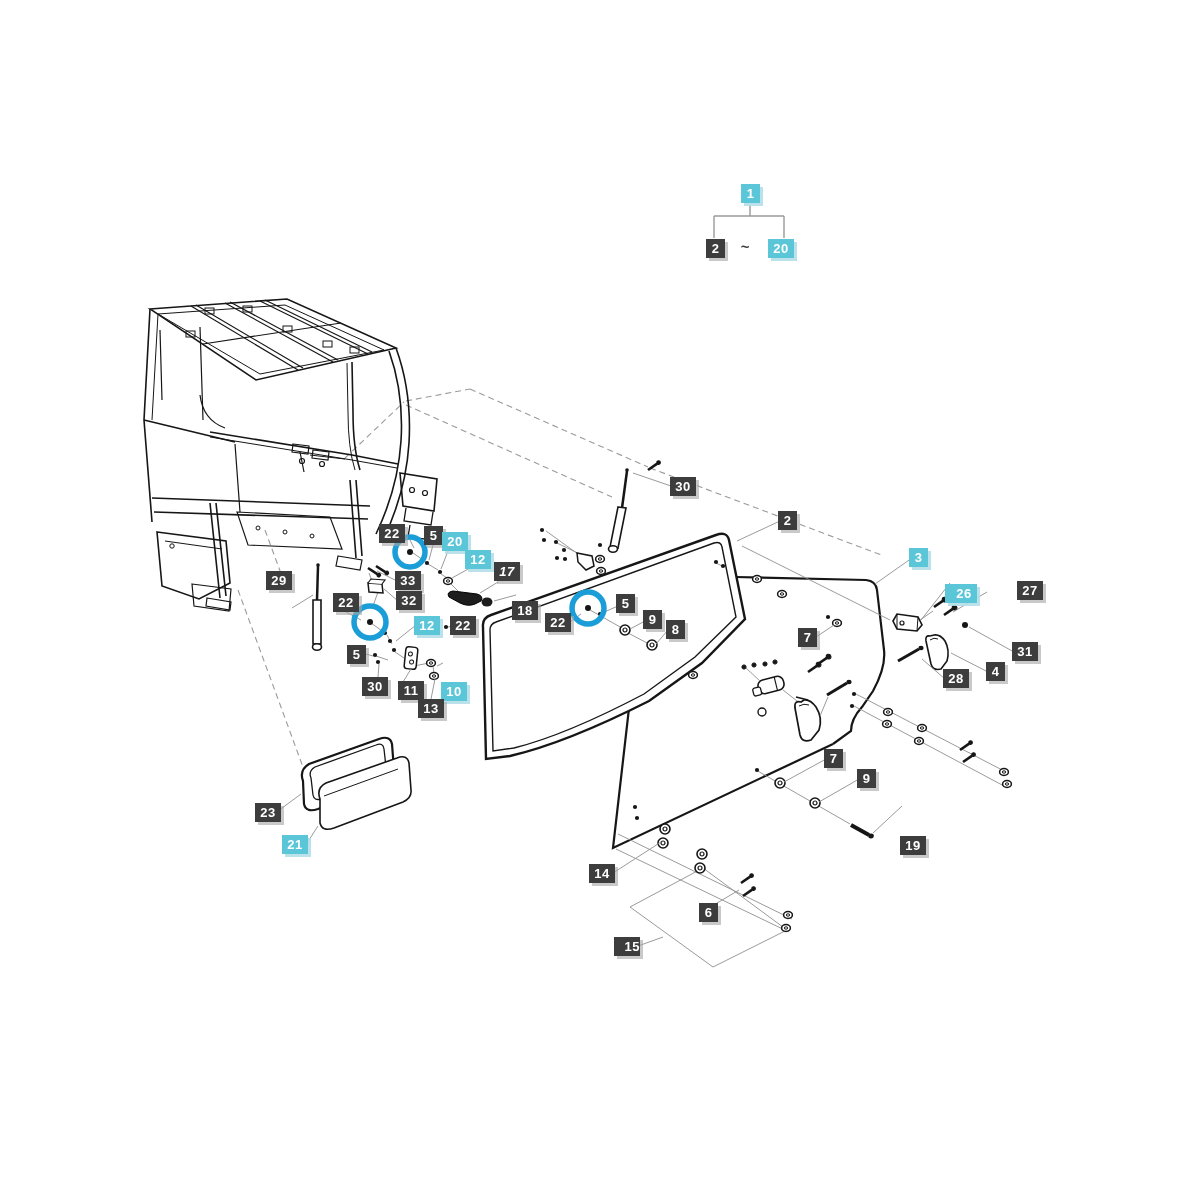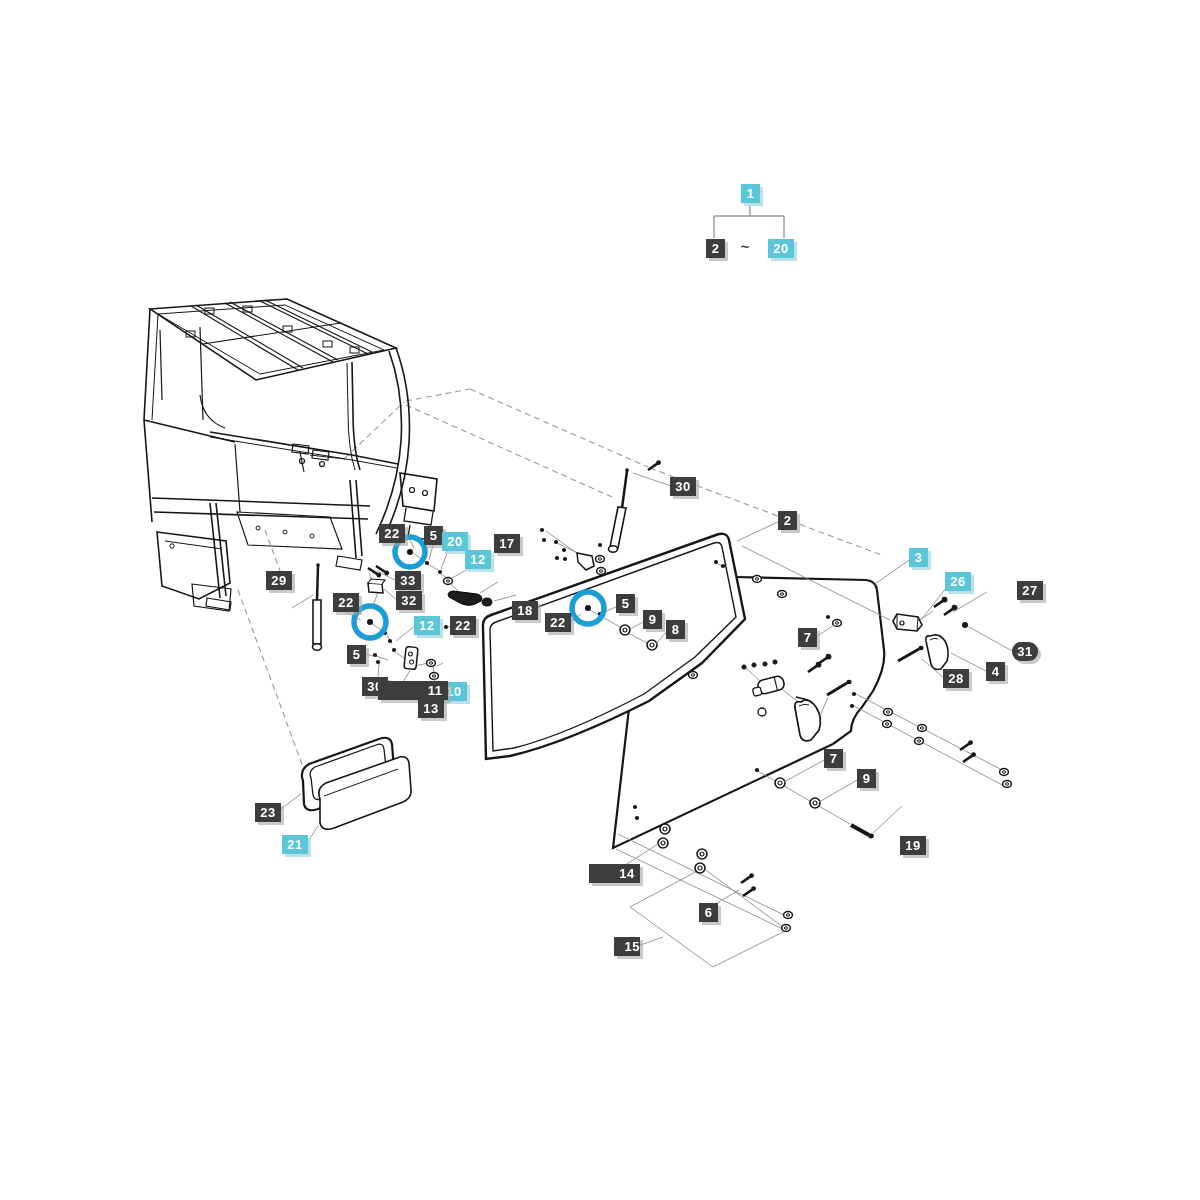--- a/index.html
+++ b/index.html
@@ -347,47 +347,47 @@
 <div class="plabel cyan one" style="left: 741px; top: 184px;">1</div>
       <div class="plabel dark one" style="left: 706px; top: 239px;">2</div>
       <div class="plabel plain one" style="left: 736px; top: 237px;">~</div>
       <div class="plabel cyan" style="left: 768px; top: 239px;">20</div>
       <div class="plabel dark" style="left: 670px; top: 477px;">30</div>
       <div class="plabel dark one" style="left: 778px; top: 511px;">2</div>
       <div class="plabel dark" style="left: 379px; top: 524px;">22</div>
       <div class="plabel dark one" style="left: 424px; top: 526px;">5</div>
       <div class="plabel cyan" style="left: 442px; top: 532px;">20</div>
       <div class="plabel cyan" style="left: 465px; top: 550px;">12</div>
-      <div class="plabel dark" style="left: 494px; top: 534px;">17</div>
+      <div class="plabel dark" style="left: 494px; top: 562px; font-style: italic;">17</div>
       <div class="plabel dark" style="left: 512px; top: 577px; margin-top: 24px;">18</div>
       <div class="plabel dark" style="left: 395px; top: 571px;">33</div>
       <div class="plabel dark" style="left: 396px; top: 591px;">32</div>
       <div class="plabel dark" style="left: 333px; top: 593px;">22</div>
       <div class="plabel dark" style="left: 266px; top: 571px;">29</div>
       <div class="plabel cyan" style="left: 414px; top: 616px;">12</div>
       <div class="plabel dark" style="left: 450px; top: 616px;">22</div>
       <div class="plabel dark one" style="left: 347px; top: 645px;">5</div>
       <div class="plabel cyan" style="left: 441px; top: 682px;">10</div>
       <div class="plabel dark" style="left: 362px; top: 677px;">30</div>
-      <div class="plabel dark" style="left: 378px; top: 681px; padding-left: 44px;">11</div>
+      <div class="plabel dark" style="left: 398px; top: 681px;">11</div>
       <div class="plabel dark" style="left: 418px; top: 699px;">13</div>
       <div class="plabel dark" style="left: 255px; top: 803px;">23</div>
       <div class="plabel cyan" style="left: 282px; top: 835px;">21</div>
       <div class="plabel dark" style="left: 545px; top: 613px;">22</div>
       <div class="plabel dark one" style="left: 616px; top: 594px;">5</div>
       <div class="plabel dark one" style="left: 643px; top: 610px;">9</div>
       <div class="plabel dark one" style="left: 666px; top: 620px;">8</div>
       <div class="plabel cyan one" style="left: 909px; top: 548px;">3</div>
-      <div class="plabel cyan" style="left: 945px; top: 572px;">26</div>
+      <div class="plabel cyan" style="left: 945px; top: 584px; padding-left: 6px;">26</div>
       <div class="plabel dark" style="left: 985px; top: 581px; margin-left: 32px;">27</div>
       <div class="plabel dark one" style="left: 798px; top: 628px;">7</div>
-      <div class="plabel dark" style="left: 1012px; top: 642px; border-radius: 9px;">31</div>
+      <div class="plabel dark" style="left: 1012px; top: 642px;">31</div>
       <div class="plabel dark one" style="left: 986px; top: 662px;">4</div>
       <div class="plabel dark" style="left: 943px; top: 669px;">28</div>
       <div class="plabel dark one" style="left: 824px; top: 749px;">7</div>
       <div class="plabel dark one" style="left: 857px; top: 769px;">9</div>
       <div class="plabel dark" style="left: 900px; top: 796px; margin-top: 40px;">19</div>
-      <div class="plabel dark" style="left: 589px; top: 864px; padding-left: 25px;">14</div>
+      <div class="plabel dark" style="left: 589px; top: 864px;">14</div>
       <div class="plabel dark one" style="left: 699px; top: 903px;">6</div>
       <div class="plabel dark" style="left: 614px; top: 937px; text-align: right;">15</div>
     </div>
 
 </div>
 
 </body></html>

